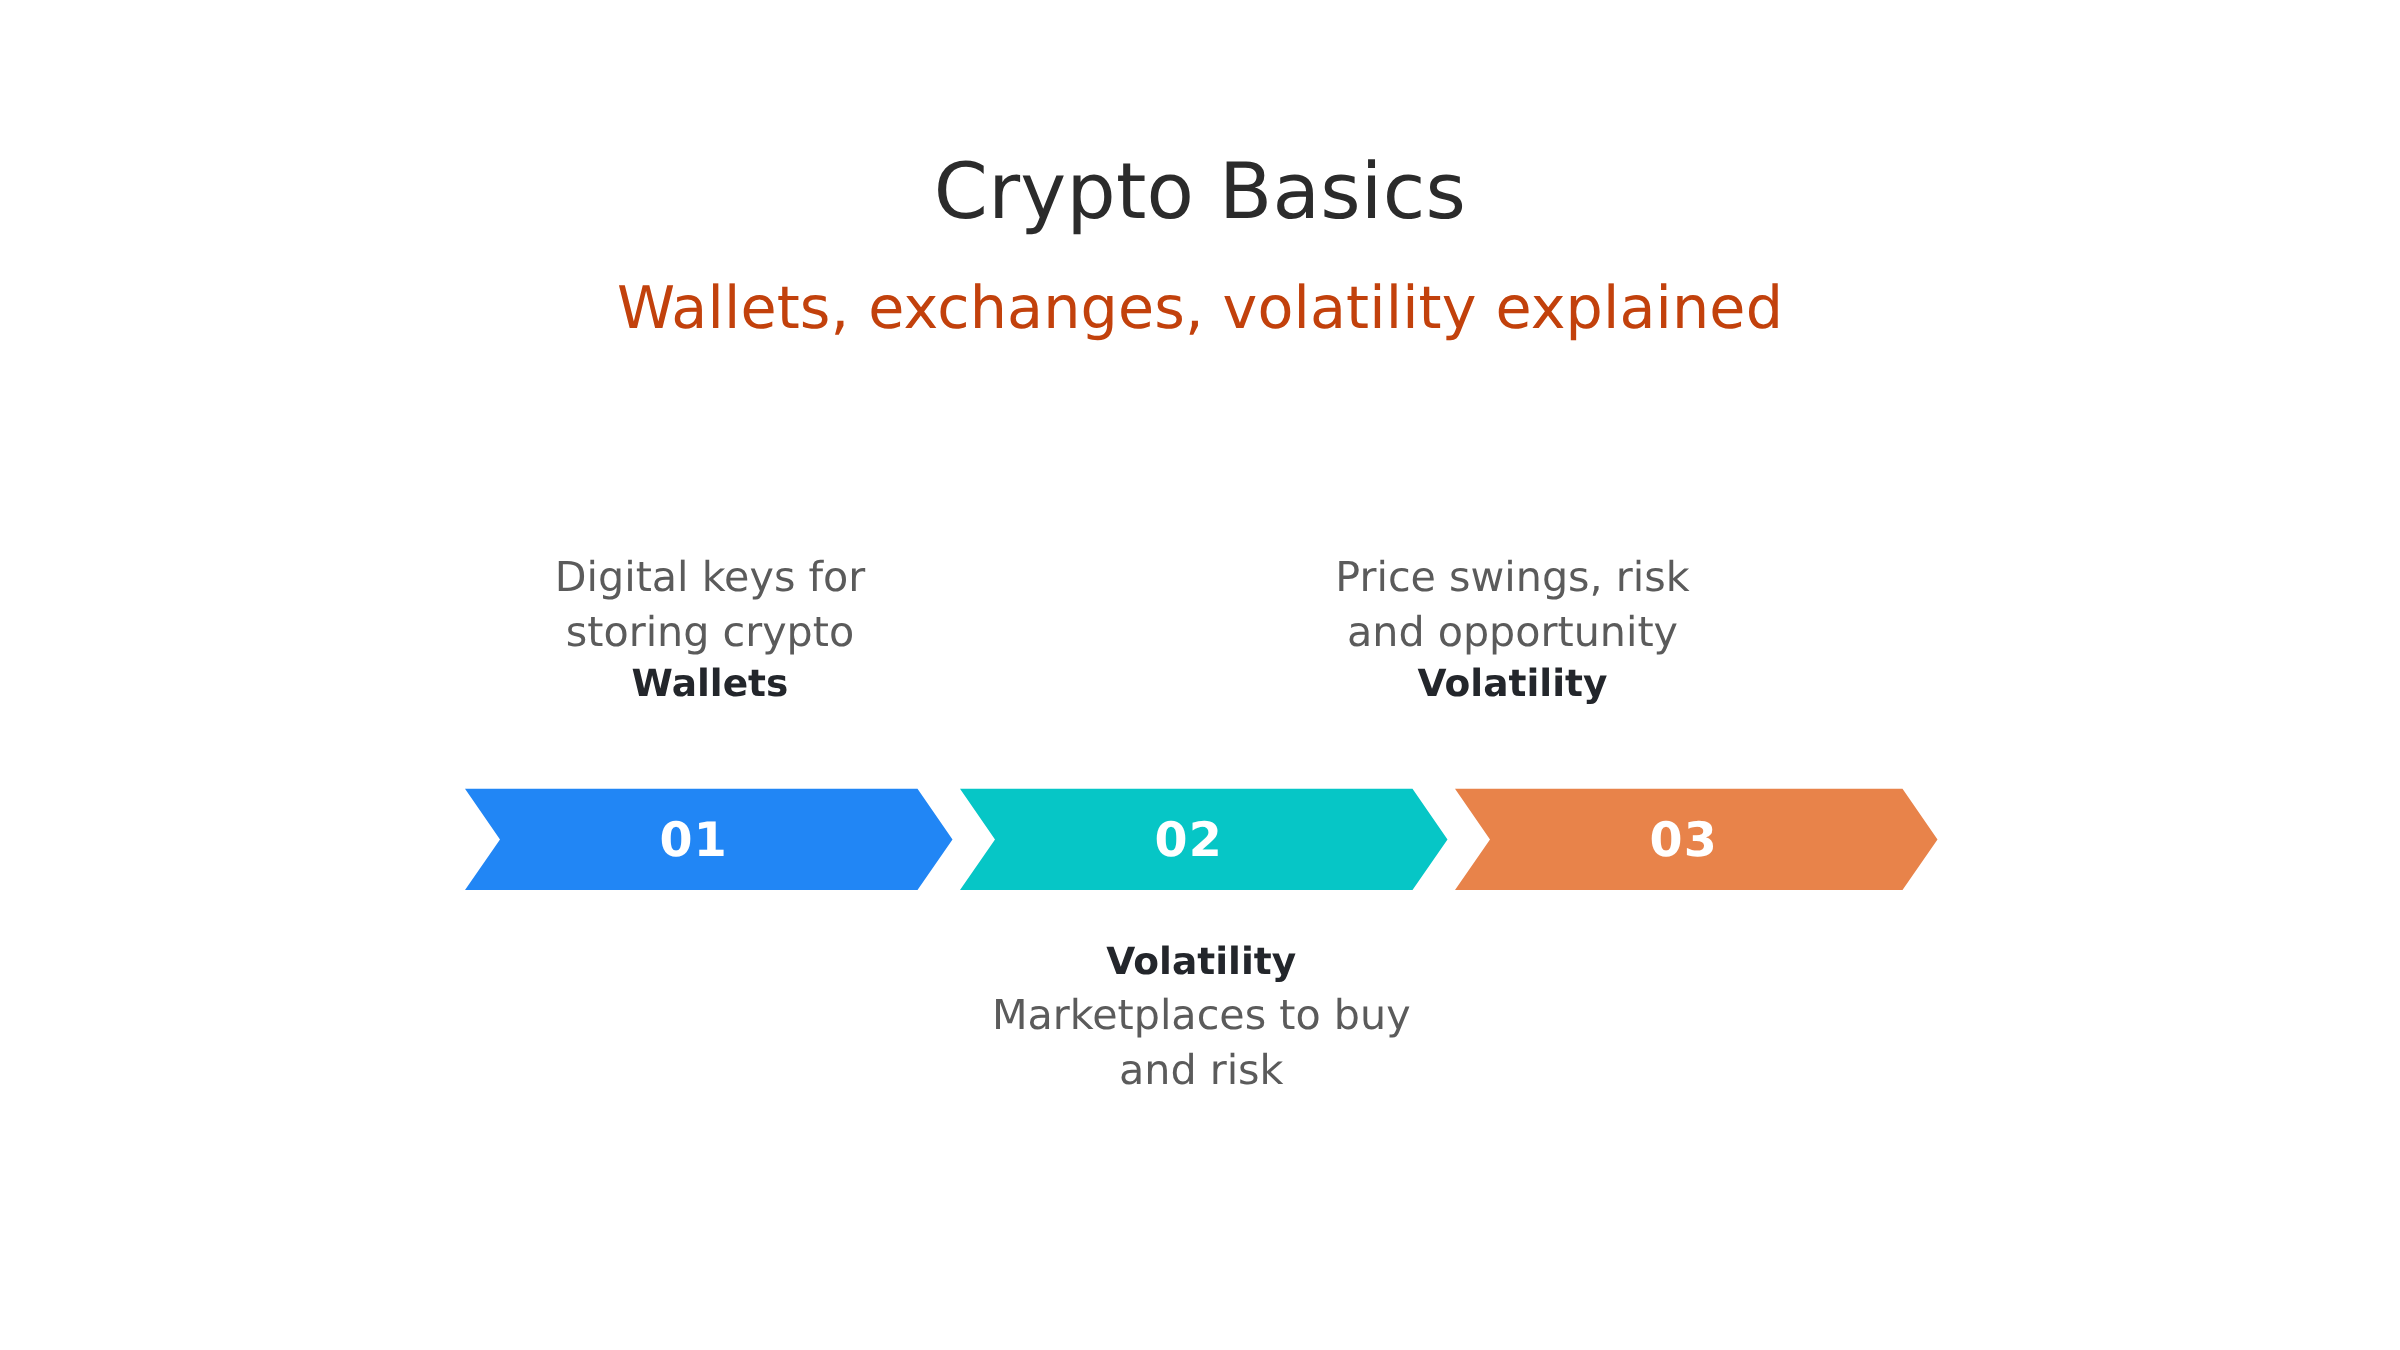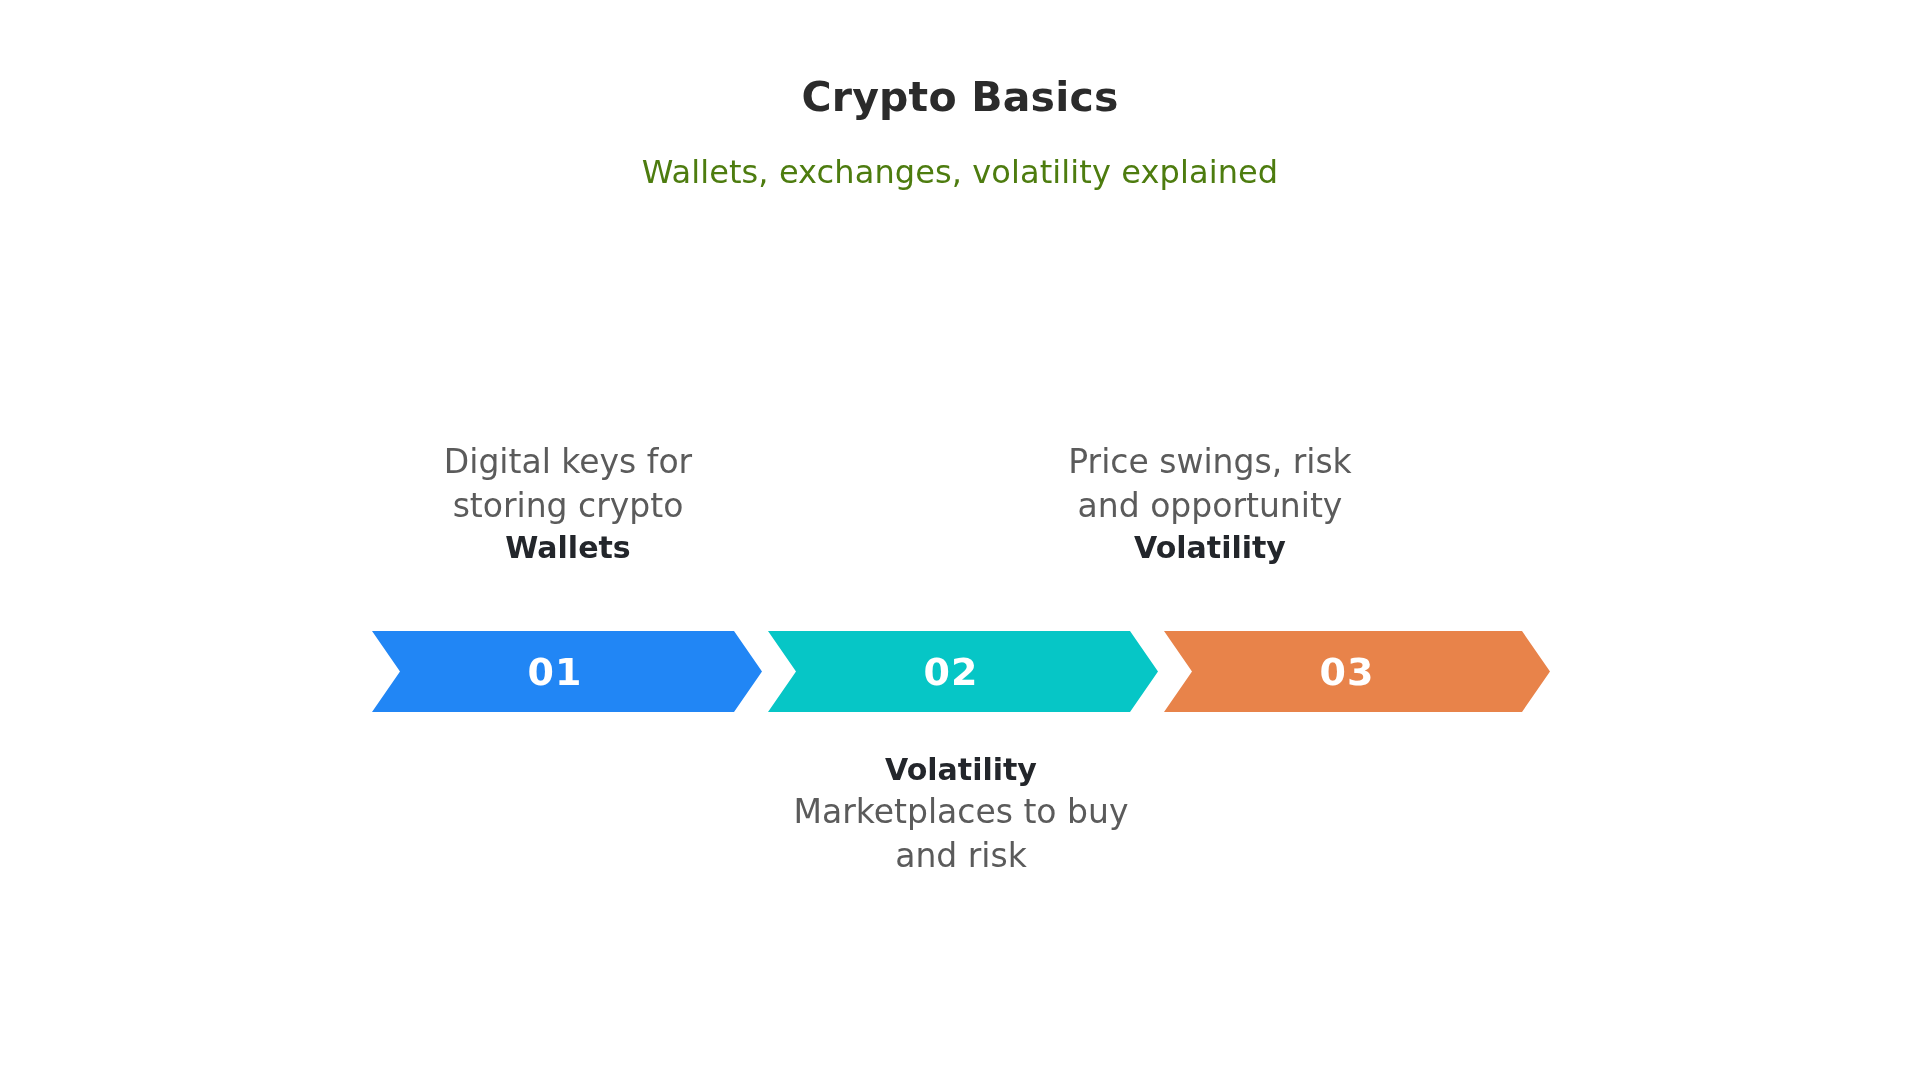--- a/index.html
+++ b/index.html
@@ -25,34 +25,34 @@
   
   .header {
     position: absolute;
     top: 0;
     left: 0;
     width: 1920px;
     text-align: center;
   }
   .slide-title {
     margin: 0;
-    padding-top: 76px;
-    font-size: 41px;
-    font-weight: 700;
+    padding-top: 120px;
+    font-size: 62px;
+    font-weight: 400;
     line-height: 1.05;
     color: #2b2b2b;
     letter-spacing: 0.2px;
   }
   .slide-subtitle {
     margin: 0;
     padding-top: 37px;
-    font-size: 32px;
+    font-size: 47px;
     font-weight: 400;
     line-height: 1.05;
-    color: #4d7c0f;
+    color: #c2410c;
     letter-spacing: 0.1px;
   }
 
   
   .chevron-band {
     position: absolute;
     left: 372px;
     top: 631px;
     width: 1178px;
     height: 60px;

